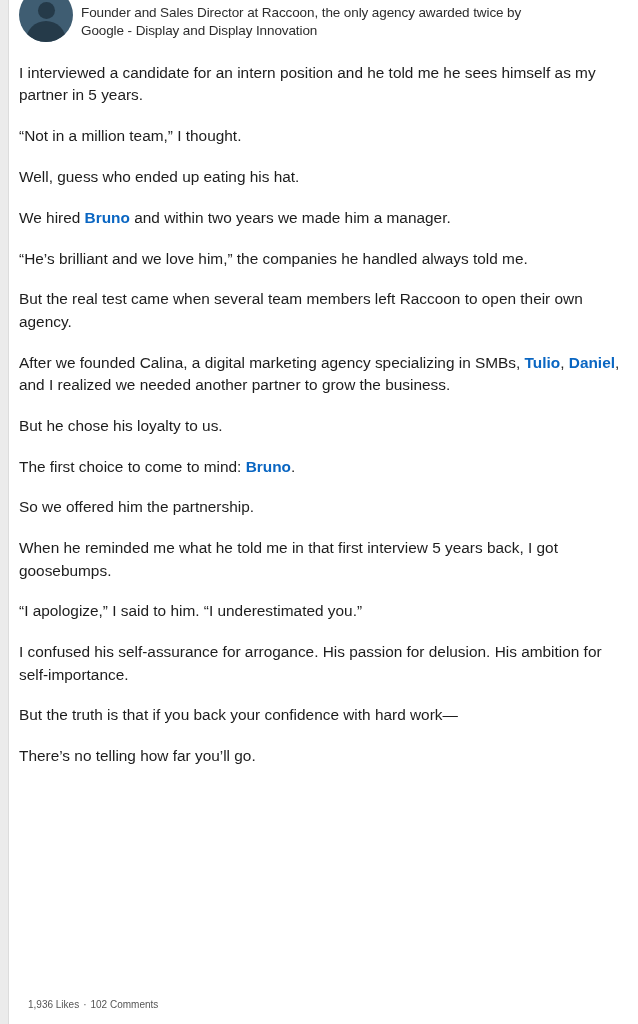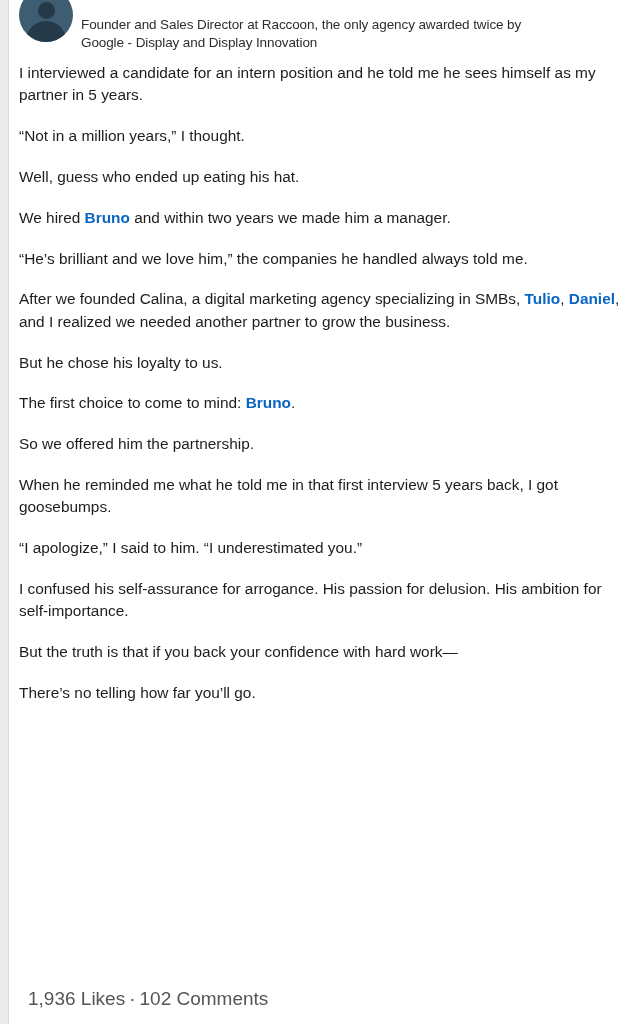--- a/index.html
+++ b/index.html
@@ -67,21 +67,21 @@
     position: absolute;
     width: 40px;
     height: 24px;
     border-radius: 20px 20px 0 0;
     background: #253a49;
     left: 7px;
     top: 33px;
   }
   .header-text {
     margin-left: 8px;
-    padding-top: 16px;
+    padding-top: 4px;
     line-height: 1.32;
   }
   .headline {
     font-size: 13.5px;
     color: #2d2d2d;
     letter-spacing: -0.1px;
   }
   .timestamp {
     font-size: 14px;
     color: #be185d;
@@ -98,21 +98,21 @@
   }
   .mention {
     color: #0a66c2;
     font-weight: bold;
     text-align: center;
   }
   .social {
     position: absolute;
     left: 19px;
     bottom: 14px;
-    font-size: 19px;
+    font-size: 10px;
     color: #555555;
   }
   .social .dot {
     margin: 0 4px;
     color: #555555;
   }
   .social .social-link {
     color: #555555;
   }
 </style>
@@ -132,24 +132,25 @@
       </div>
       <div class="header-text">
         <div class="headline">Founder and Sales Director at Raccoon, the only agency awarded twice by</div>
         <div class="headline">Google - Display and Display Innovation</div>
         <div class="timestamp">3d</div>
       </div>
     </div>
 
     <div class="body-text" id="post-body">
         <p><span>I interviewed a candidate for an intern position and he told me he sees himself as my partner in 5 years.</span></p>
-        <p><span>“Not in a million years,” I thought.</span></p>
+        <p><span>“Not in a million team,” I thought.</span></p>
         <p><span>Well, guess who ended up eating his hat.</span></p>
         <p><span>We hired </span><span class="mention">Bruno</span><span> and within two years we made him a manager.</span></p>
         <p><span>“He’s brilliant and we love him,” the companies he handled always told me.</span></p>
+        <p><span>But the real test came when several team members left Raccoon to open their own agency.</span></p>
         <p><span>After we founded Calina, a digital marketing agency specializing in SMBs, </span><span class="mention">Tulio</span><span>, </span><span class="mention">Daniel</span><span>, and I realized we needed another partner to grow the business.</span></p>
         <p><span>But he chose his loyalty to us.</span></p>
         <p><span>The first choice to come to mind: </span><span class="mention">Bruno</span><span>.</span></p>
         <p><span>So we offered him the partnership.</span></p>
         <p><span>When he reminded me what he told me in that first interview 5 years back, I got goosebumps.</span></p>
         <p><span>“I apologize,” I said to him. “I underestimated you.”</span></p>
         <p><span>I confused his self-assurance for arrogance. His passion for delusion. His ambition for self-importance.</span></p>
         <p><span>But the truth is that if you back your confidence with hard work—</span></p>
         <p><span>There’s no telling how far you’ll go.</span></p>
       </div>

